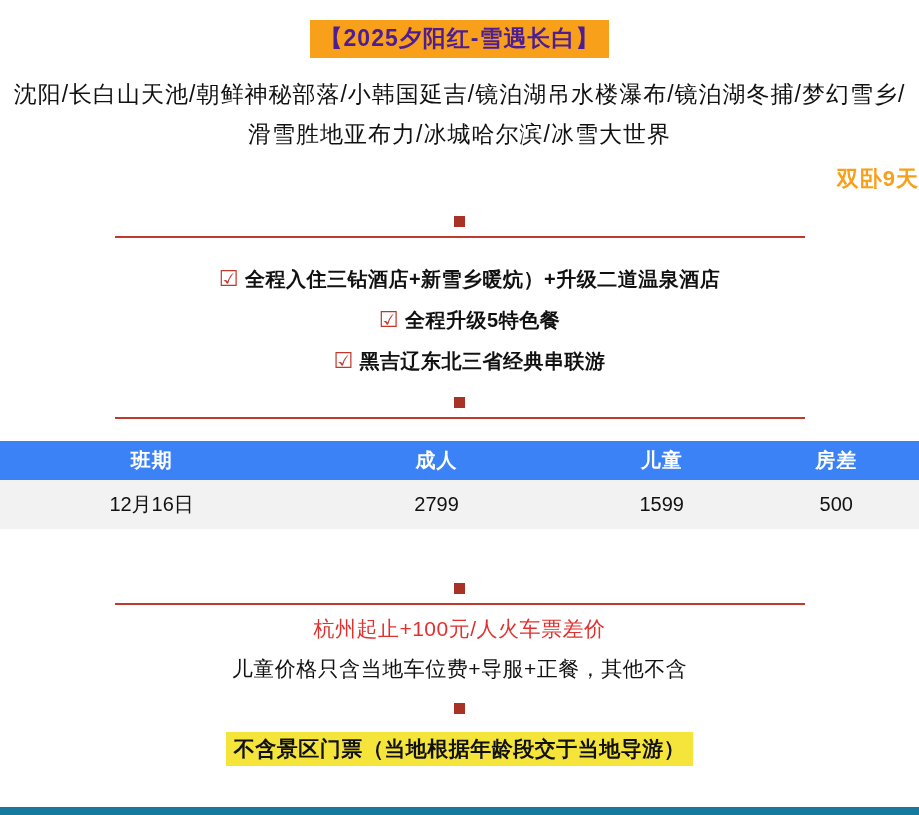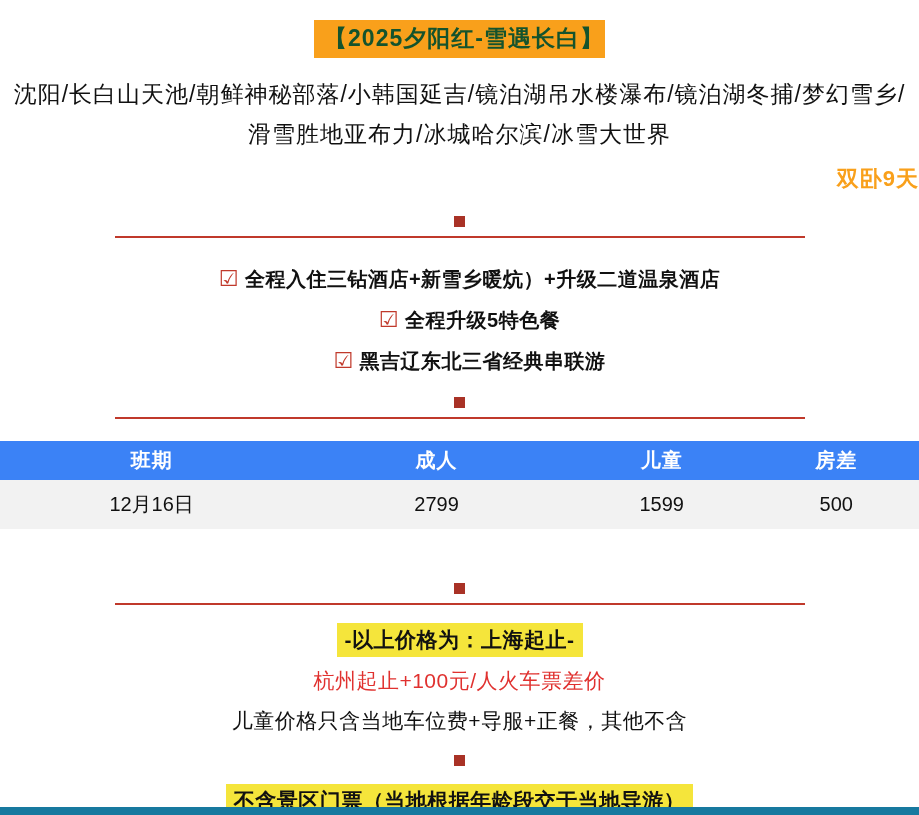--- a/index.html
+++ b/index.html
@@ -16,24 +16,24 @@
     background: #ffffff;
     overflow: hidden;
   }
   .title-wrap {
     padding-top: 20px;
     text-align: center;
   }
   .title {
     display: inline-block;
     background: #F9A01B;
-    color: #14532d;
+    color: #4c1d95;
     font-size: 23px;
     font-weight: bold;
-    padding: 3px 1px 4px 10px;
+    padding: 3px 10px 4px 10px;
     letter-spacing: 1px;
   }
   .route {
     margin: 16px auto 0 auto;
     width: 895px;
     text-align: center;
     font-size: 23px;
     font-weight: normal;
     color: #111111;
     line-height: 40px;
@@ -188,23 +188,20 @@
         <td>500</td>
       </tr>
     </tbody>
   </table>
 
   <div class="divider after-table">
     <div class="divider-square"></div>
     <div class="divider-line"></div>
   </div>
 
-  <div class="note-yellow-wrap">
-    <span class="note-yellow">-以上价格为：上海起止-</span>
-  </div>
 
   <div class="note-red">杭州起止+100元/人火车票差价</div>
 
   <div class="note-plain">儿童价格只含当地车位费+导服+正餐，其他不含</div>
 
   <div class="divider square-only">
     <div class="divider-square"></div>
   </div>
 
   <div class="note-yellow-wrap">

